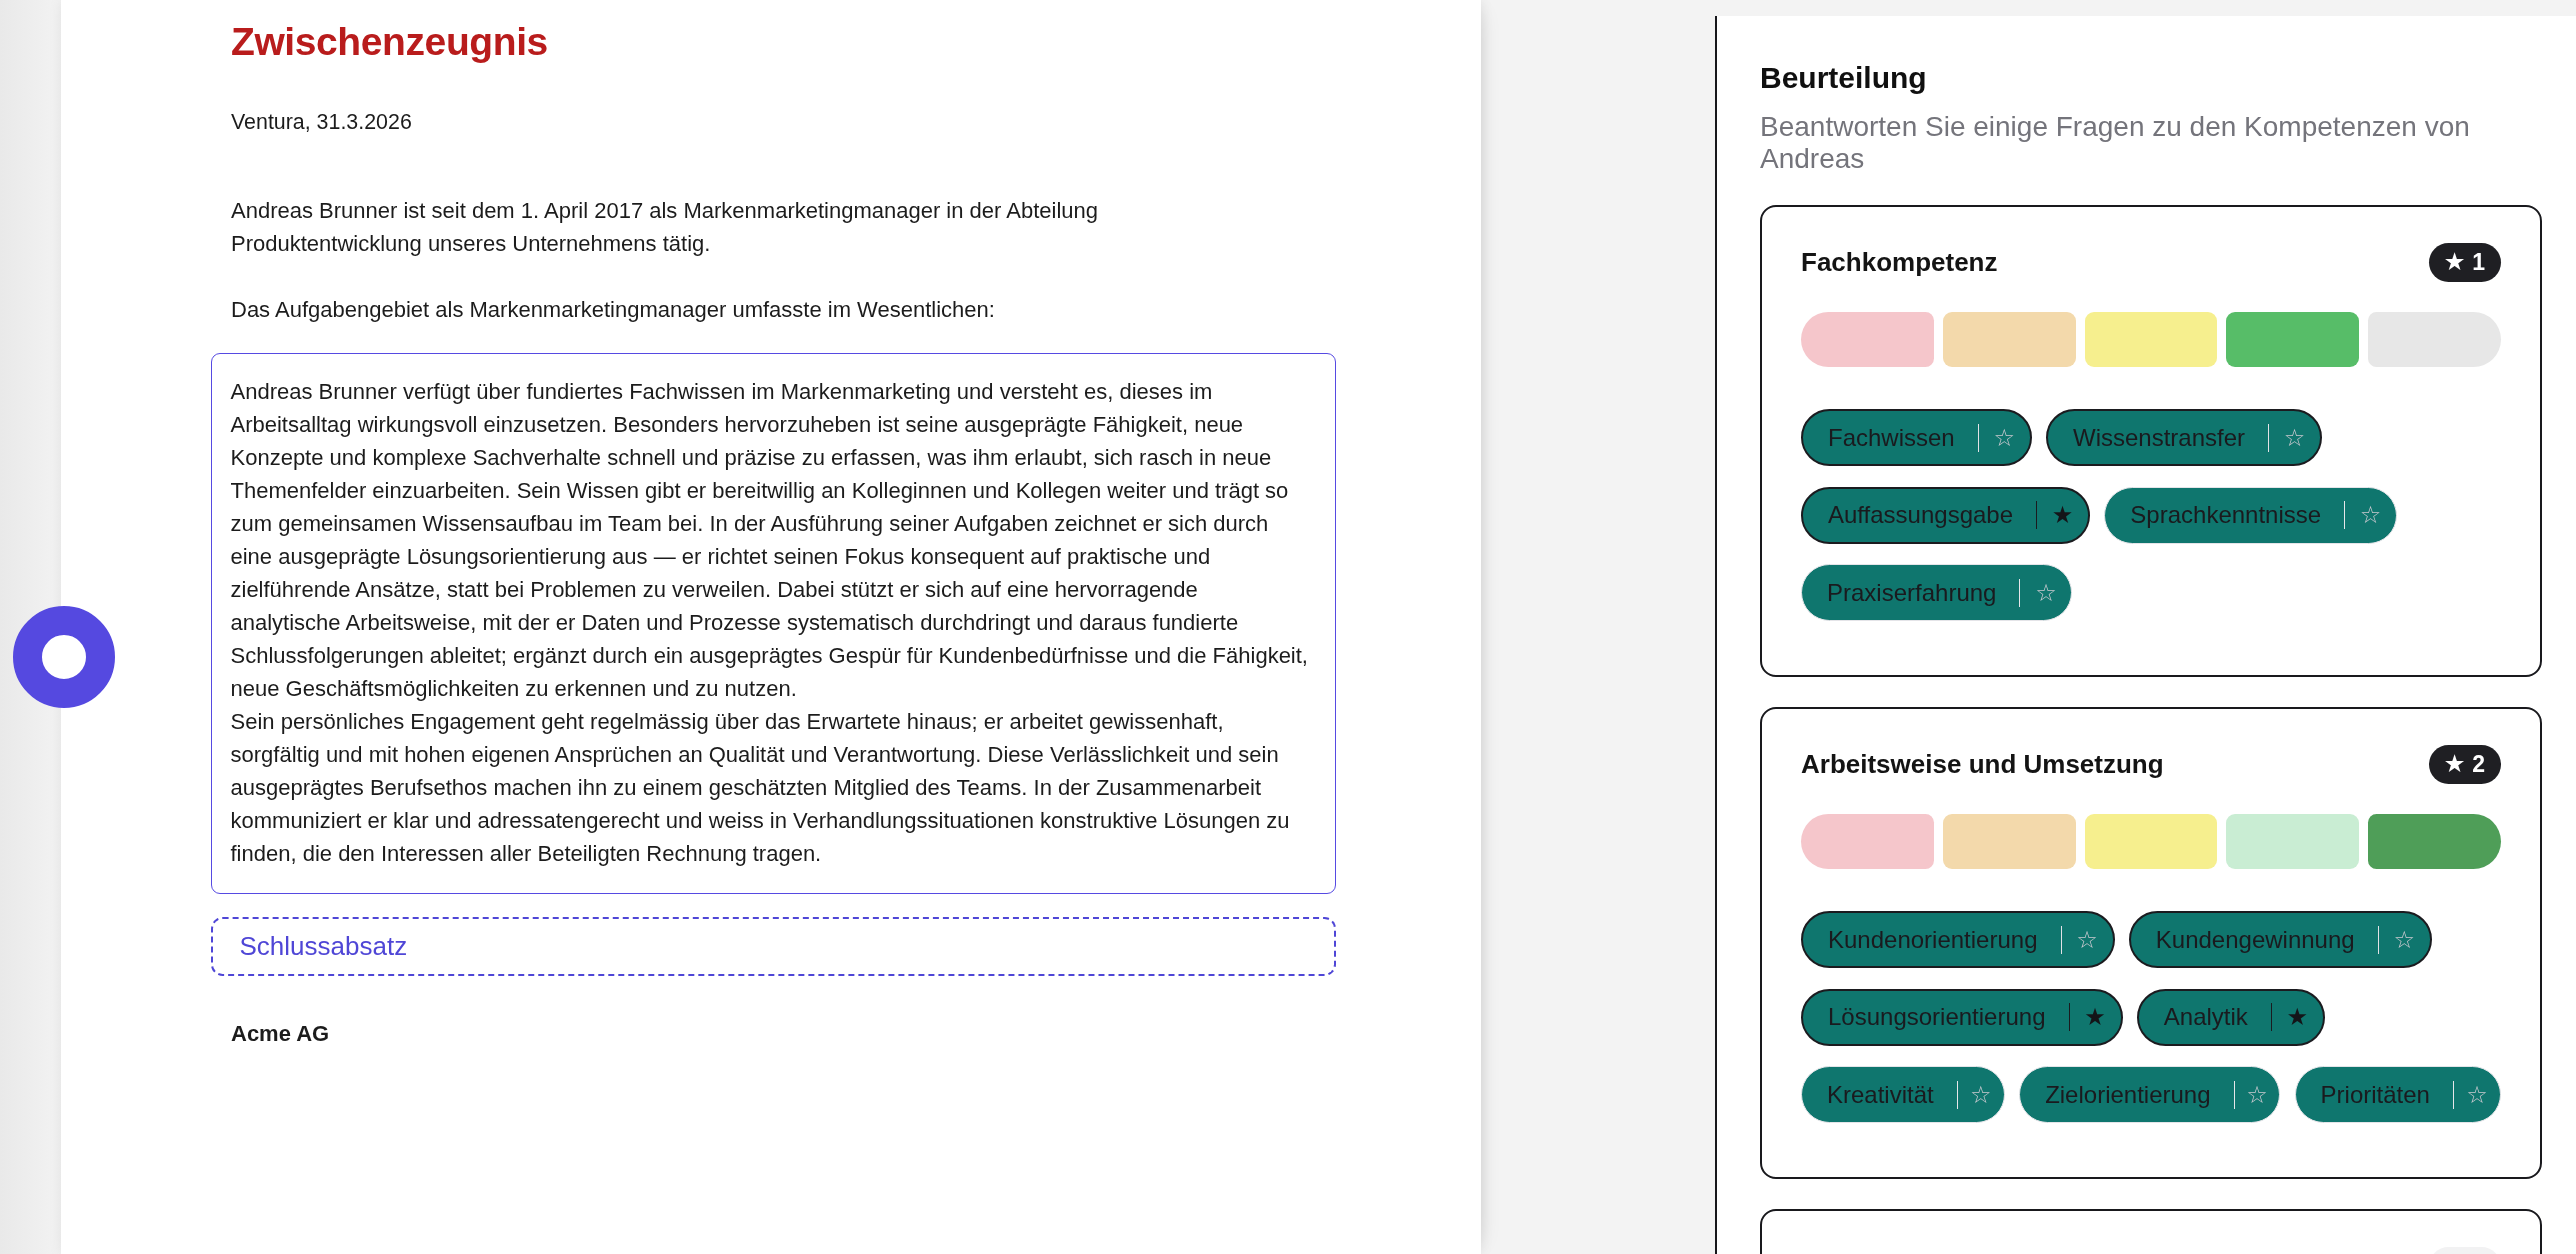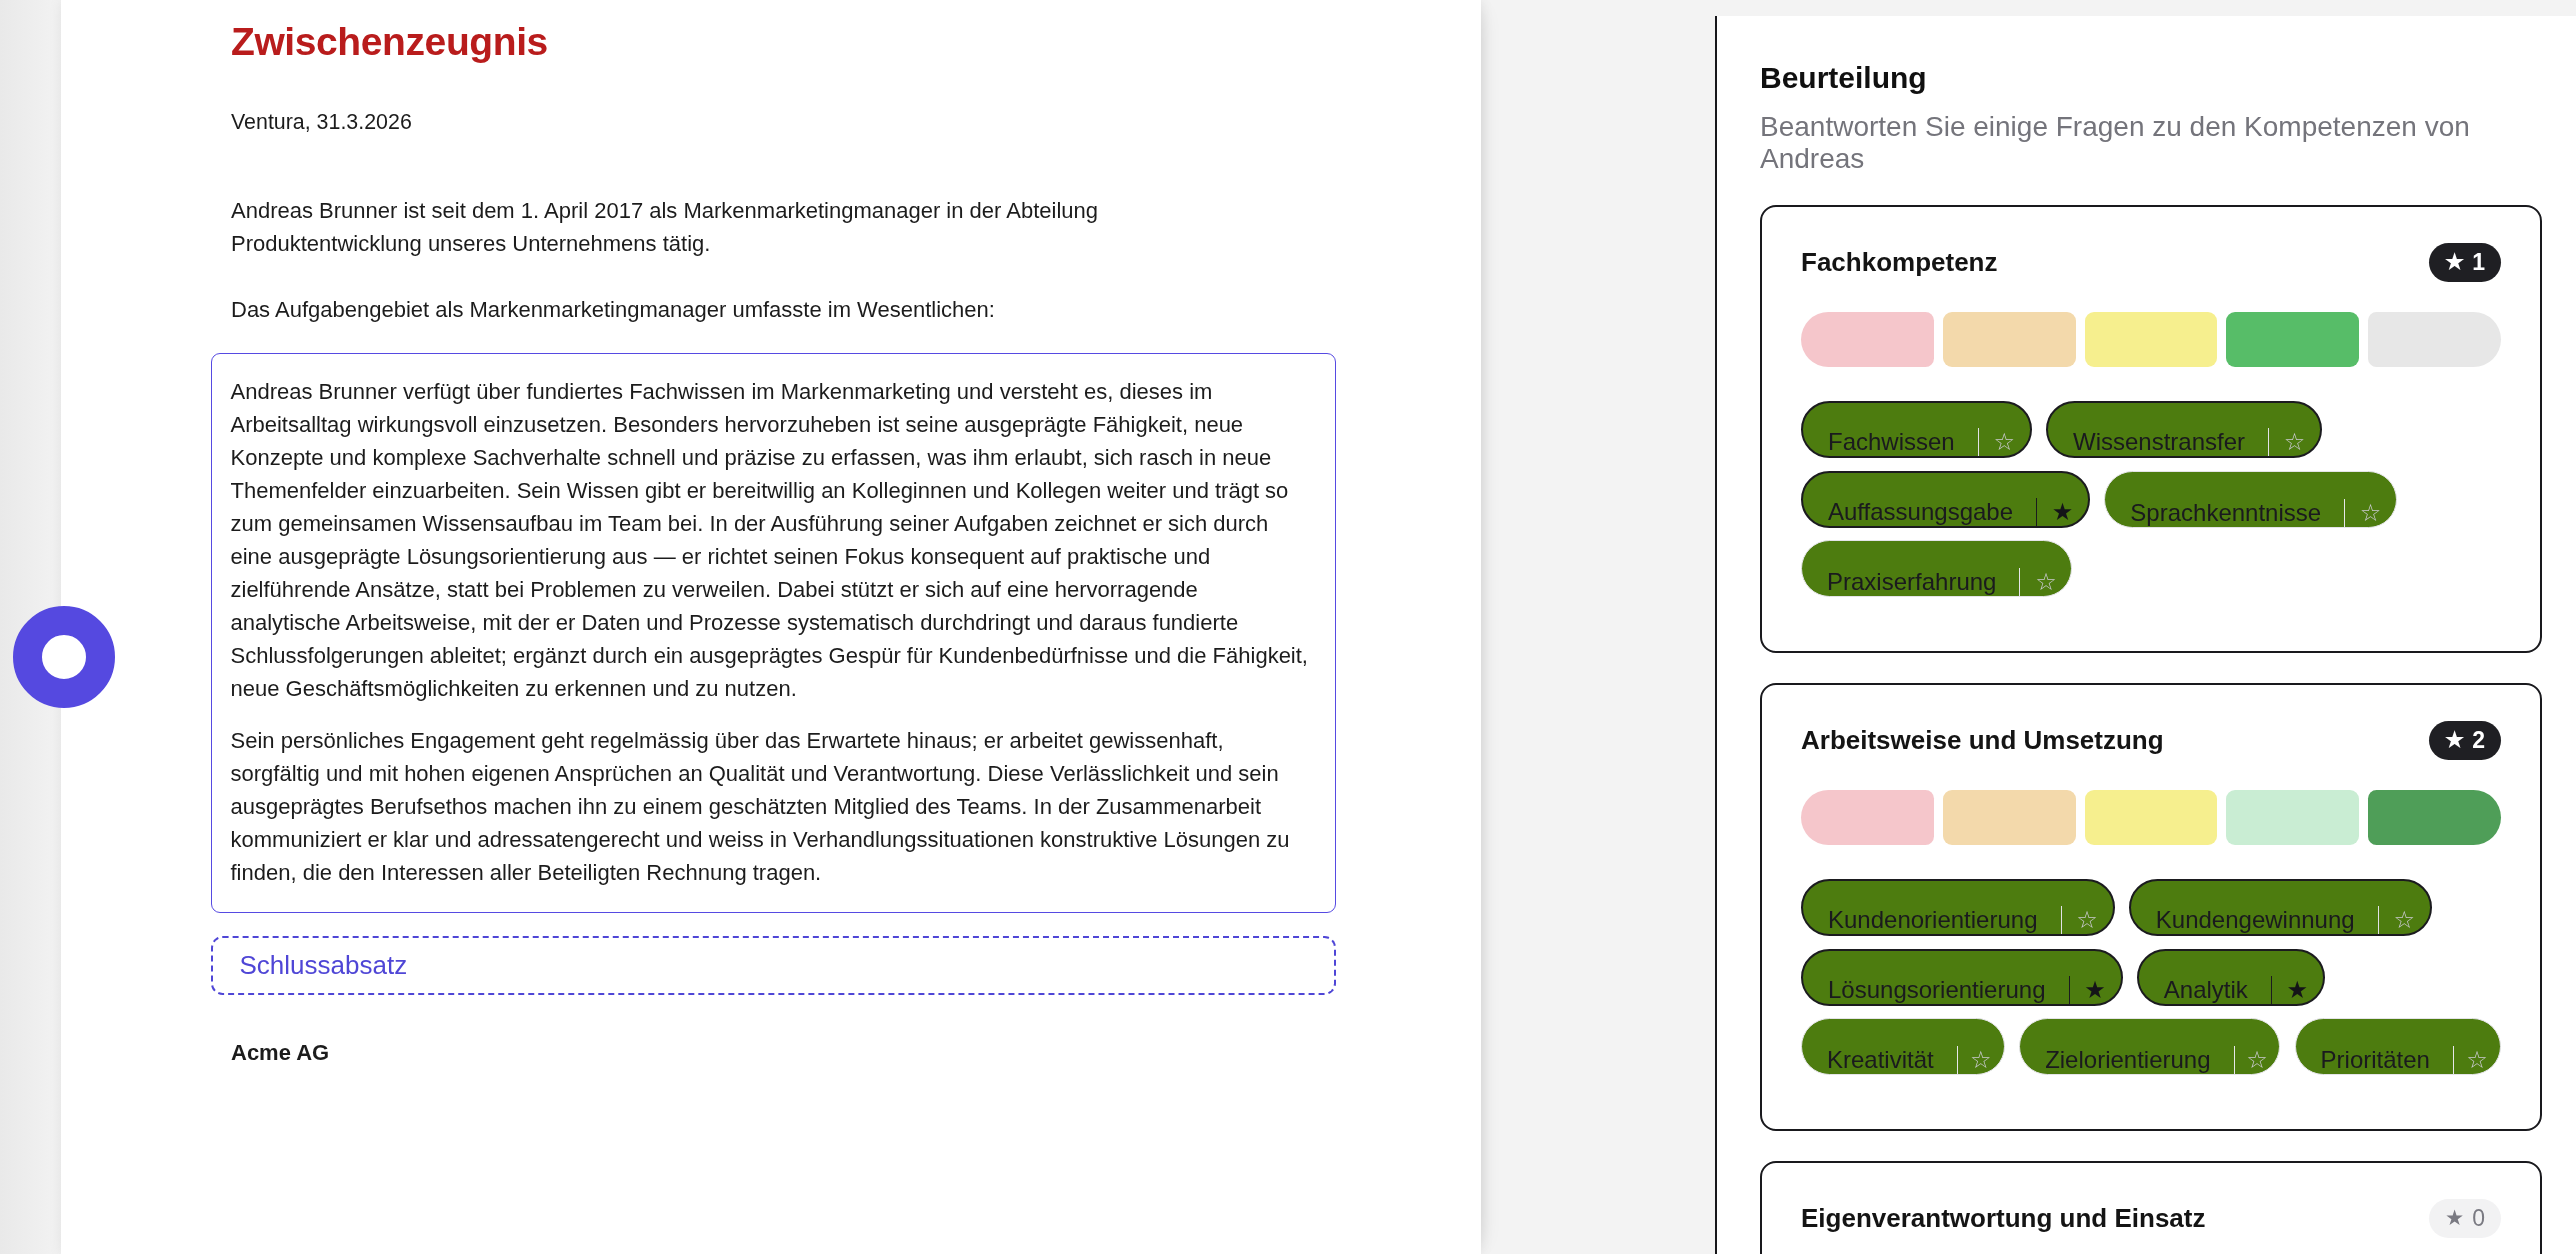--- a/index.html
+++ b/index.html
@@ -27,21 +27,21 @@
   .doc-p { margin-top: 59px; font-size: 22px; line-height: 33px; max-width: 1045px; }
   .doc-p2 { margin-top: 33px; font-size: 22px; line-height: 33px; }
   .doc-bullets { margin-top: 21.4px; padding-left: 55px; }
   .doc-bullets li { font-size: 22px; line-height: 38px; }
   .focus-box {
     margin-top: 27px; margin-left: -20.5px; width: 1125px;
     border: 1.8px solid #564ae2; border-radius: 9px;
     padding: 21.4px 25px 23px 19px;
   }
   .focus-box p { font-size: 22px; line-height: 33px; }
-  .focus-box p + p { margin-top: 19px; }
+  .focus-box p + p { }
   .closing-box {
     margin-top: 23px; margin-left: -20.5px; width: 1125px; height: 59px;
     border: 2.7px dashed #4f46d6; border-radius: 11.6px;
     display: flex; align-items: center; padding-left: 27px;
     color: #4f46d6; font-size: 26px;
   }
   .doc-company { margin-top: 45px; font-size: 22px; font-weight: 700; }
 
   .ring-marker {
     position: absolute; left: 12.5px; top: 606px; width: 102px; height: 102px;
@@ -73,23 +73,23 @@
   .badge.muted { background: #f2f2f3; color: #7a7a82; font-weight: 500; }
 
   .scale { margin-top: 30px; display: flex; gap: 9px; height: 55px; }
   .scale-seg { flex: 1; border-radius: 9px; }
   .scale-seg:first-child { border-radius: 29px 9px 9px 29px; }
   .scale-seg:last-child { border-radius: 9px 29px 29px 9px; }
 
   .chips { margin-top: 34px; display: flex; flex-direction: column; gap: 12.5px; }
   .chip-row { display: flex; gap: 14.3px; }
   .chip {
-    display: inline-flex; align-items: flex-end; height: 57px;
-    border-radius: 29px; border: 2.7px solid #1b1b1f; background: #4d7c0f;
-    overflow: hidden; cursor: default;
+    display: inline-flex; align-items: center; height: 57px;
+    border-radius: 29px; border: 2.7px solid #1b1b1f; background: #0f766e;
+    overflow: hidden; cursor: default; margin-top: 8px;
   }
   .chip-label {
     display: flex; align-items: center; padding: 0 23px 0 25px;
     font-size: 24px; color: #1a1a1e; white-space: nowrap;
   }
   .chip-star {
     display: flex; align-items: center; justify-content: center;
     width: 52px; border-left: 1.8px solid #e2e2e6;
     font-size: 24px; color: #c9c9cf;
   }

